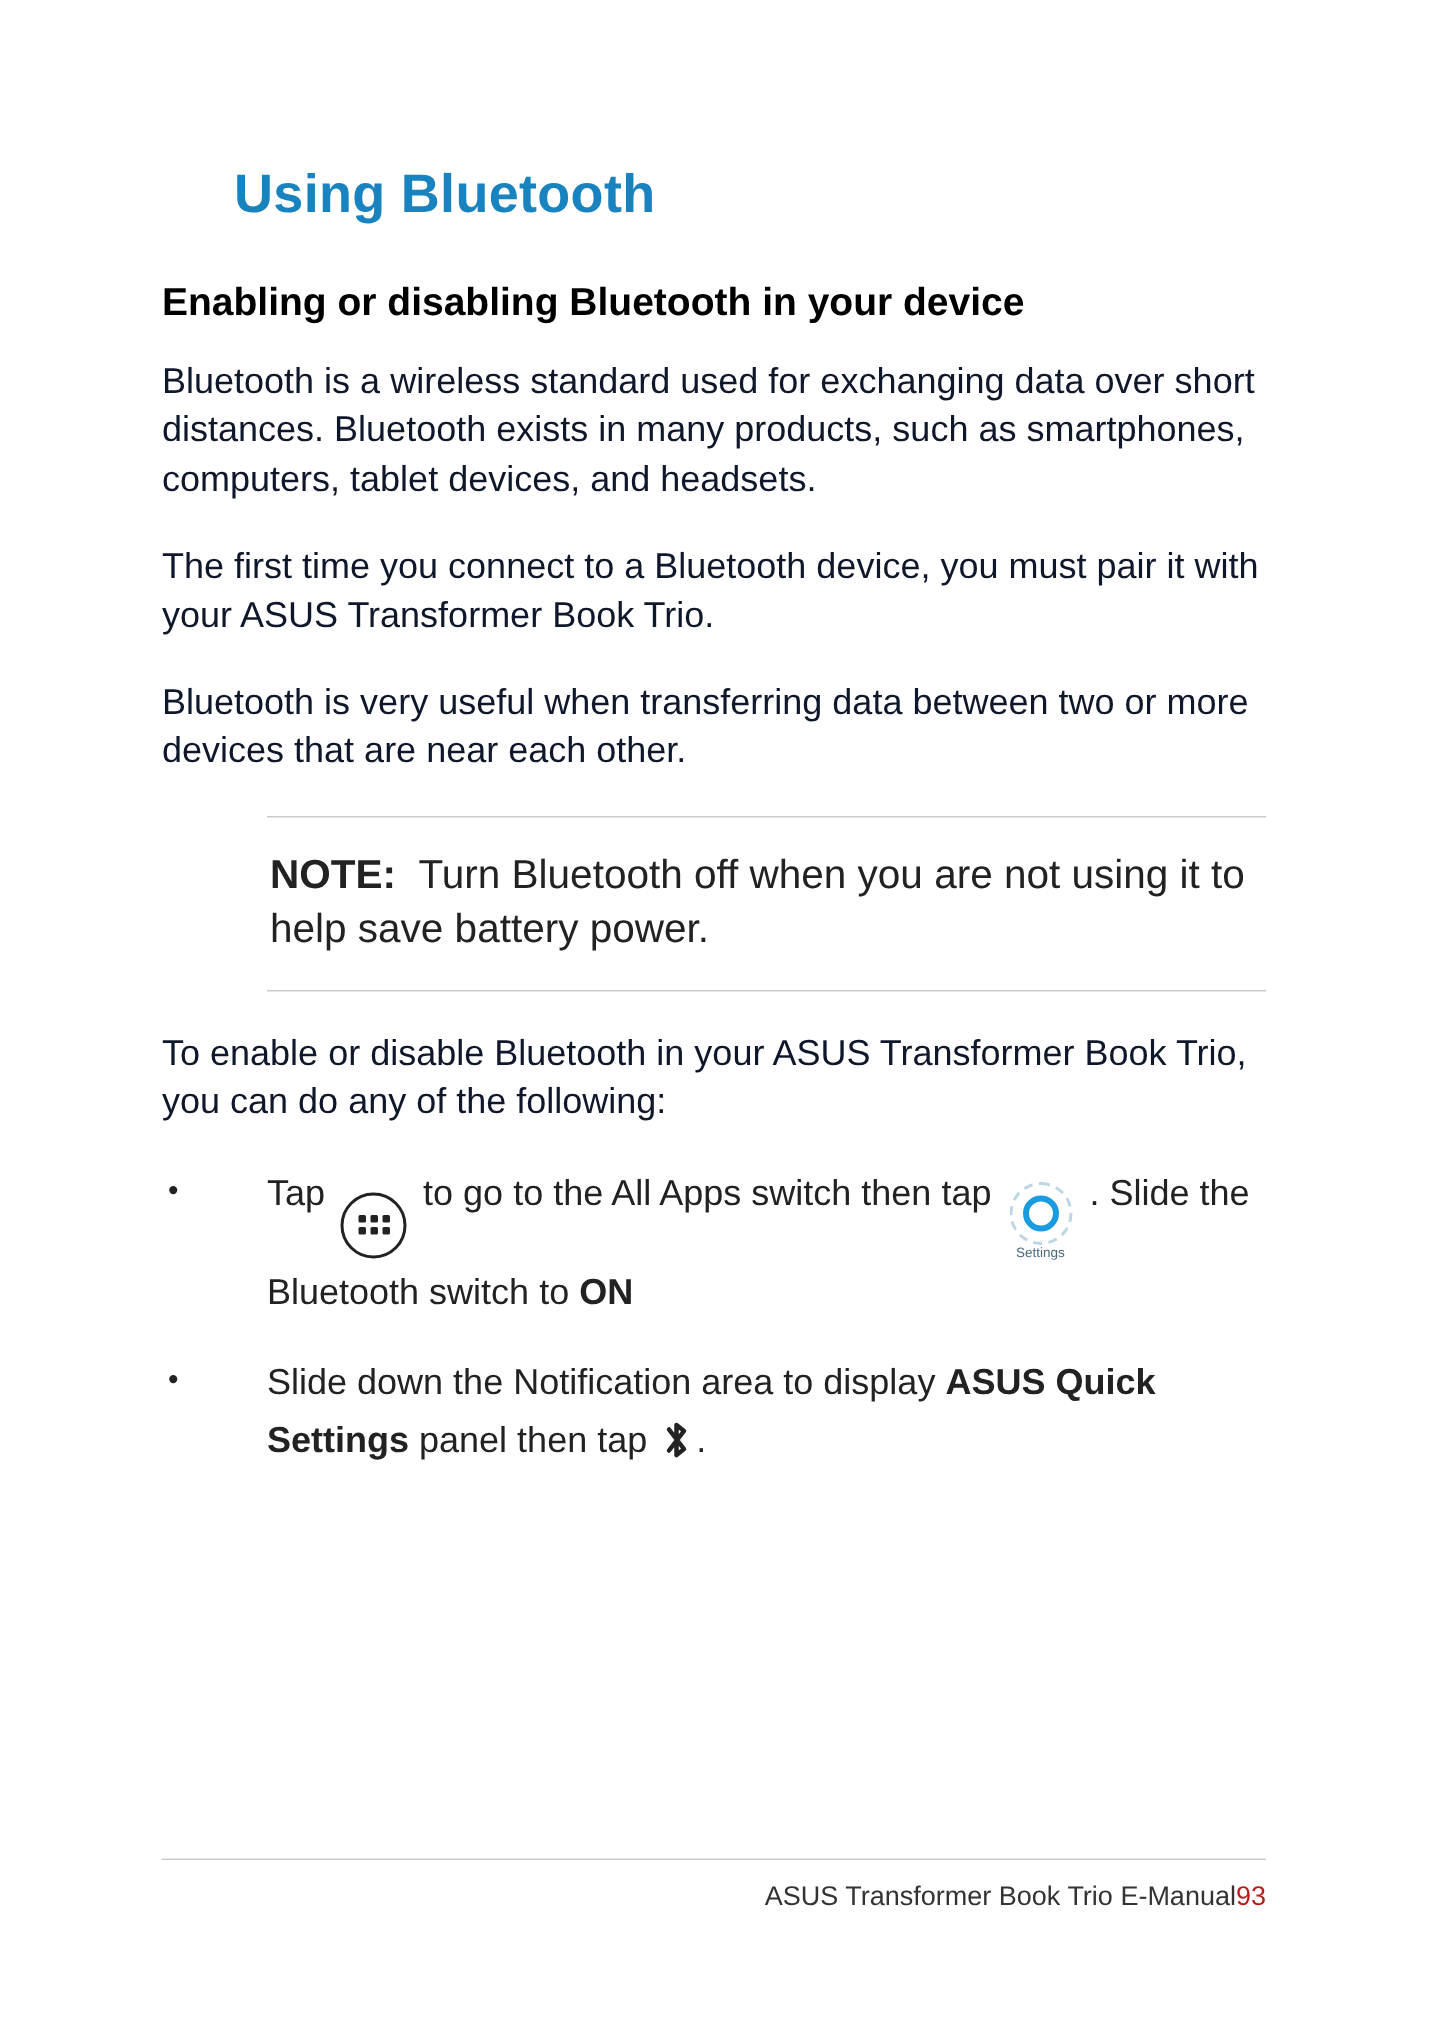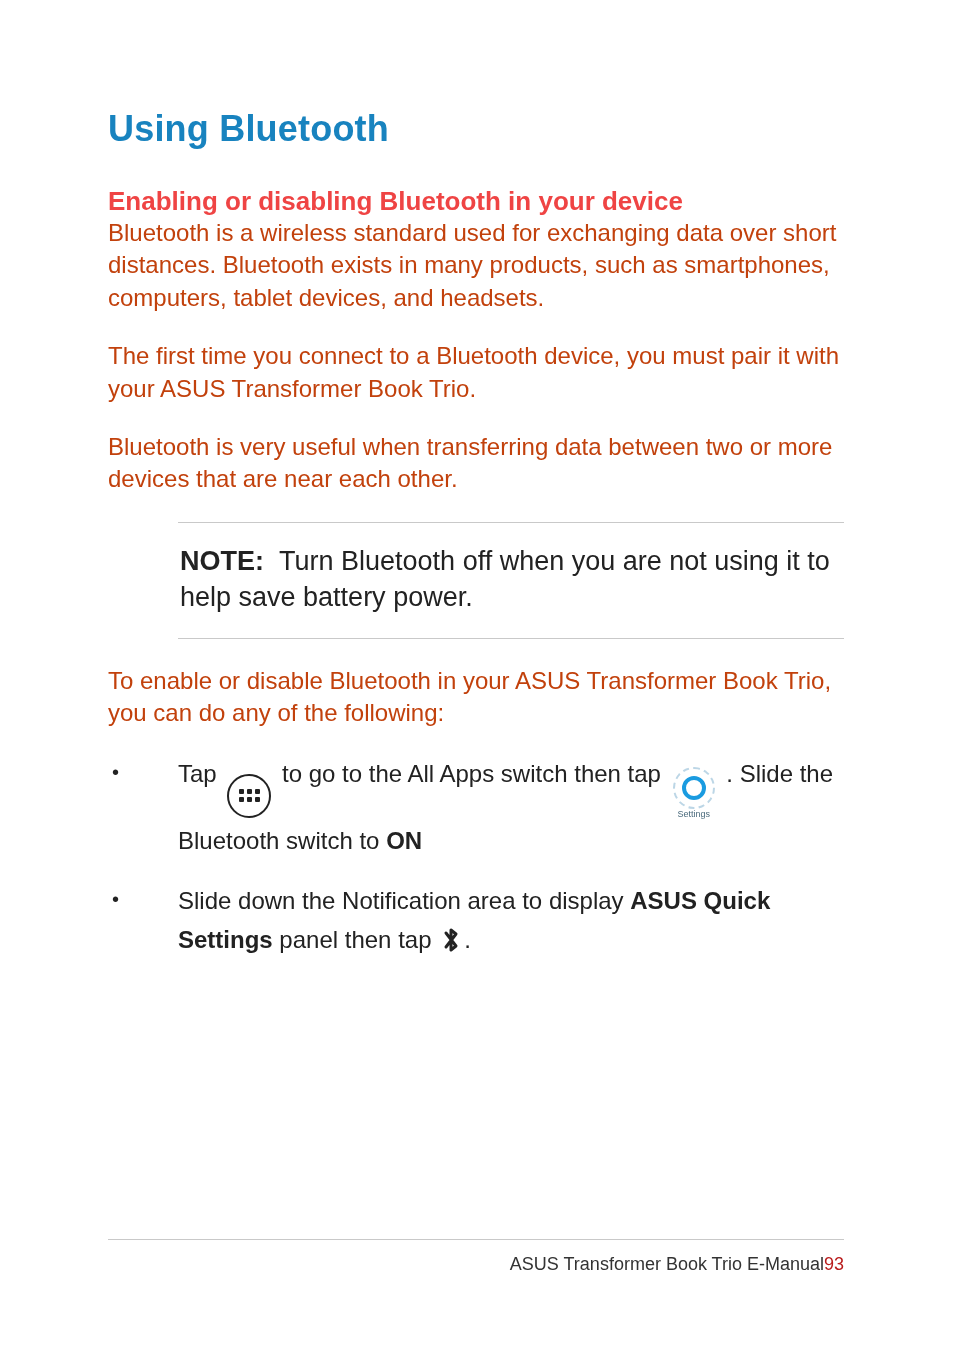--- a/index.html
+++ b/index.html
@@ -1,20 +1,20 @@
 <!DOCTYPE html>
 <html><head>
 <meta charset="utf-8">
 <style>
   * { margin: 0; padding: 0; box-sizing: border-box; }
   html, body { width: 954px; height: 1345px; background: #fff; font-family: "Segoe UI", "Myriad Pro", Arial, sans-serif; color: #222; }
   .page { width: 954px; height: 1345px; position: relative; padding: 108px 110px 0 108px; }
-  .h1 { color: #1883bf; font-size: 36px; font-weight: 700; margin-bottom: 36px; letter-spacing: 0.2px; }
-  .h2 { color: #ef4444; font-size: 26px; font-weight: 700; }
-  .para { font-size: 24px; line-height: 1.35; margin-bottom: 26px; color: #c2410c; }
+  .h1 { color: #1883bf; font-size: 36px; font-weight: 700; margin-bottom: 36px; letter-spacing: 0.2px; margin-left: 48px; }
+  .h2 { color: #000000; font-size: 26px; font-weight: 700; margin-bottom: 22px; }
+  .para { font-size: 24px; line-height: 1.35; margin-bottom: 26px; color: #0f172a; }
   .note-wrap { margin: 10px 0 26px 70px; border-top: 1px solid #c9c9c9; border-bottom: 1px solid #c9c9c9; padding: 20px 2px 22px 2px; }
   .note-text { font-size: 27px; line-height: 1.35; }
   .note-text .label { font-weight: 700; }
   .list { margin-top: 10px; }
   .li { display: flex; align-items: flex-start; margin-bottom: 22px; }
   .bullet { width: 70px; flex: 0 0 70px; font-size: 20px; line-height: 34px; text-align: left; padding-left: 4px; }
   .li-body { font-size: 24px; line-height: 1.6; }
   .li-body .bold { font-weight: 700; }
   .inline-icon { display: inline-block; vertical-align: middle; position: relative; }
   .allapps { width: 44px; height: 44px; border: 2.5px solid #222; border-radius: 50%; display: inline-flex; align-items: center; justify-content: center; margin: 0 4px; vertical-align: -12px; }

